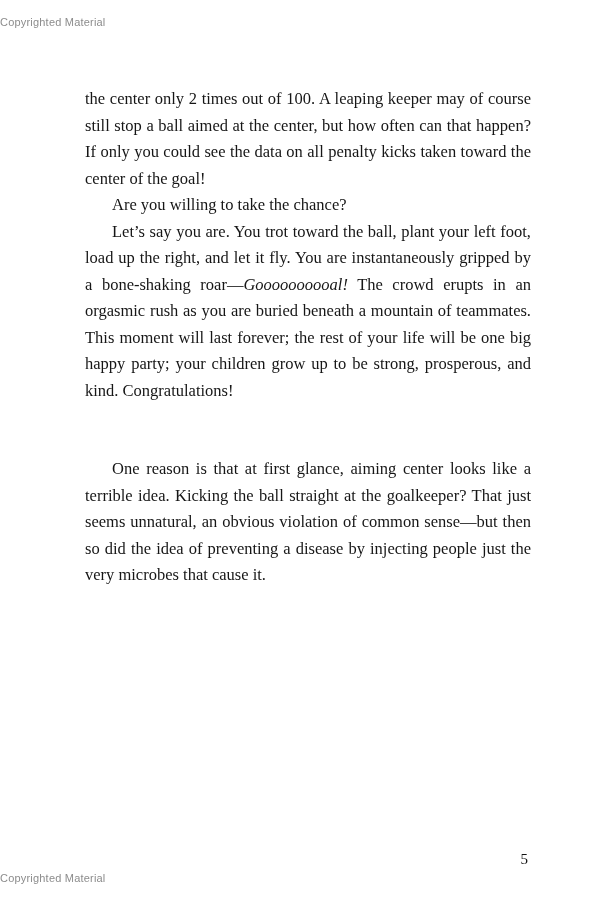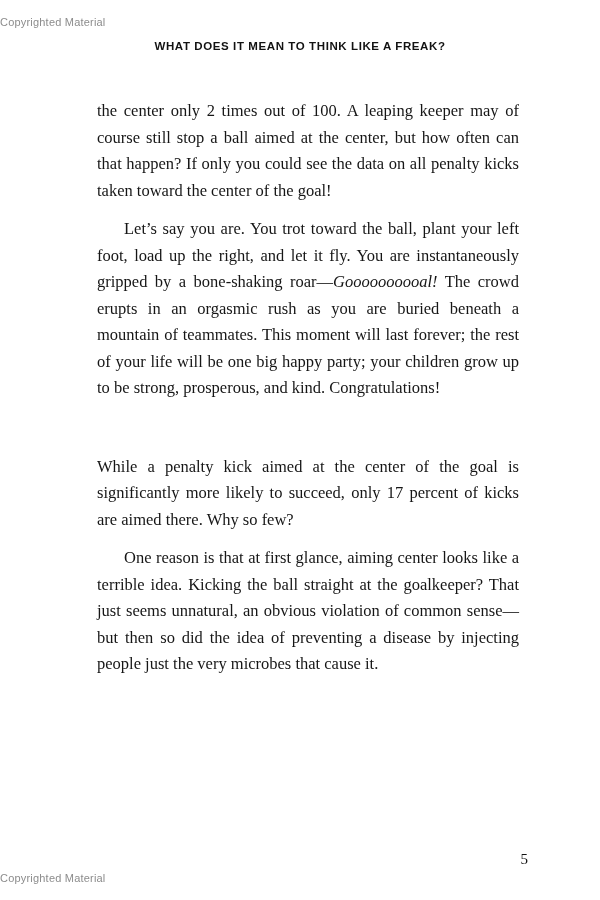--- a/index.html
+++ b/index.html
@@ -43,21 +43,21 @@
     position: absolute;
     top: 86px;
     left: 85px;
     width: 446px;
     font-size: 16.5px;
     line-height: 26.5px;
     color: #161616;
     text-align: justify;
   }
   .para {
-    margin: 12px;
+    margin: 0;
     padding: 0;
   }
   .para.indent {
     text-indent: 27px;
   }
   .section + .section {
     margin-top: 52px;
   }
   .italic {
     font-style: italic;
@@ -71,29 +71,28 @@
     color: #111111;
   }
 </style>
 </head>
 <body>
 
 <div class="page">
 
   <div class="copyright top">Copyrighted Material</div>
 
-  <div class="running-head">WHAT DOES IT MEAN TO THINK LIKE A FREAK?</div>
 
   <div class="page-body">
       <div class="section">
         <p class="para"><span>the center only 2 times out of 100. A leaping keeper may of course still stop a ball aimed at the center, but how often can that happen? If only you could see the data on all penalty kicks taken toward the center of the goal!</span></p>
+        <p class="para indent"><span>Are you willing to take the chance?</span></p>
         <p class="para indent"><span>Let’s say you are. You trot toward the ball, plant your left foot, load up the right, and let it fly. You are instantaneously gripped by a bone-shaking roar—</span><span class="italic">Goooooooooal!</span><span> The crowd erupts in an orgasmic rush as you are buried beneath a mountain of teammates. This moment will last forever; the rest of your life will be one big happy party; your children grow up to be strong, prosperous, and kind. Congratulations!</span></p>
       </div>
       <div class="section">
-        <p class="para"><span>While a penalty kick aimed at the center of the goal is significantly more likely to succeed, only 17 percent of kicks are aimed there. Why so few?</span></p>
         <p class="para indent"><span>One reason is that at first glance, aiming center looks like a terrible idea. Kicking the ball straight at the goalkeeper? That just seems unnatural, an obvious violation of common sense—but then so did the idea of preventing a disease by injecting people just the very microbes that cause it.</span></p>
       </div>
     </div>
 
   <div class="page-number">5</div>
 
   <div class="copyright bottom">Copyrighted Material</div>
 
 </div>
 

